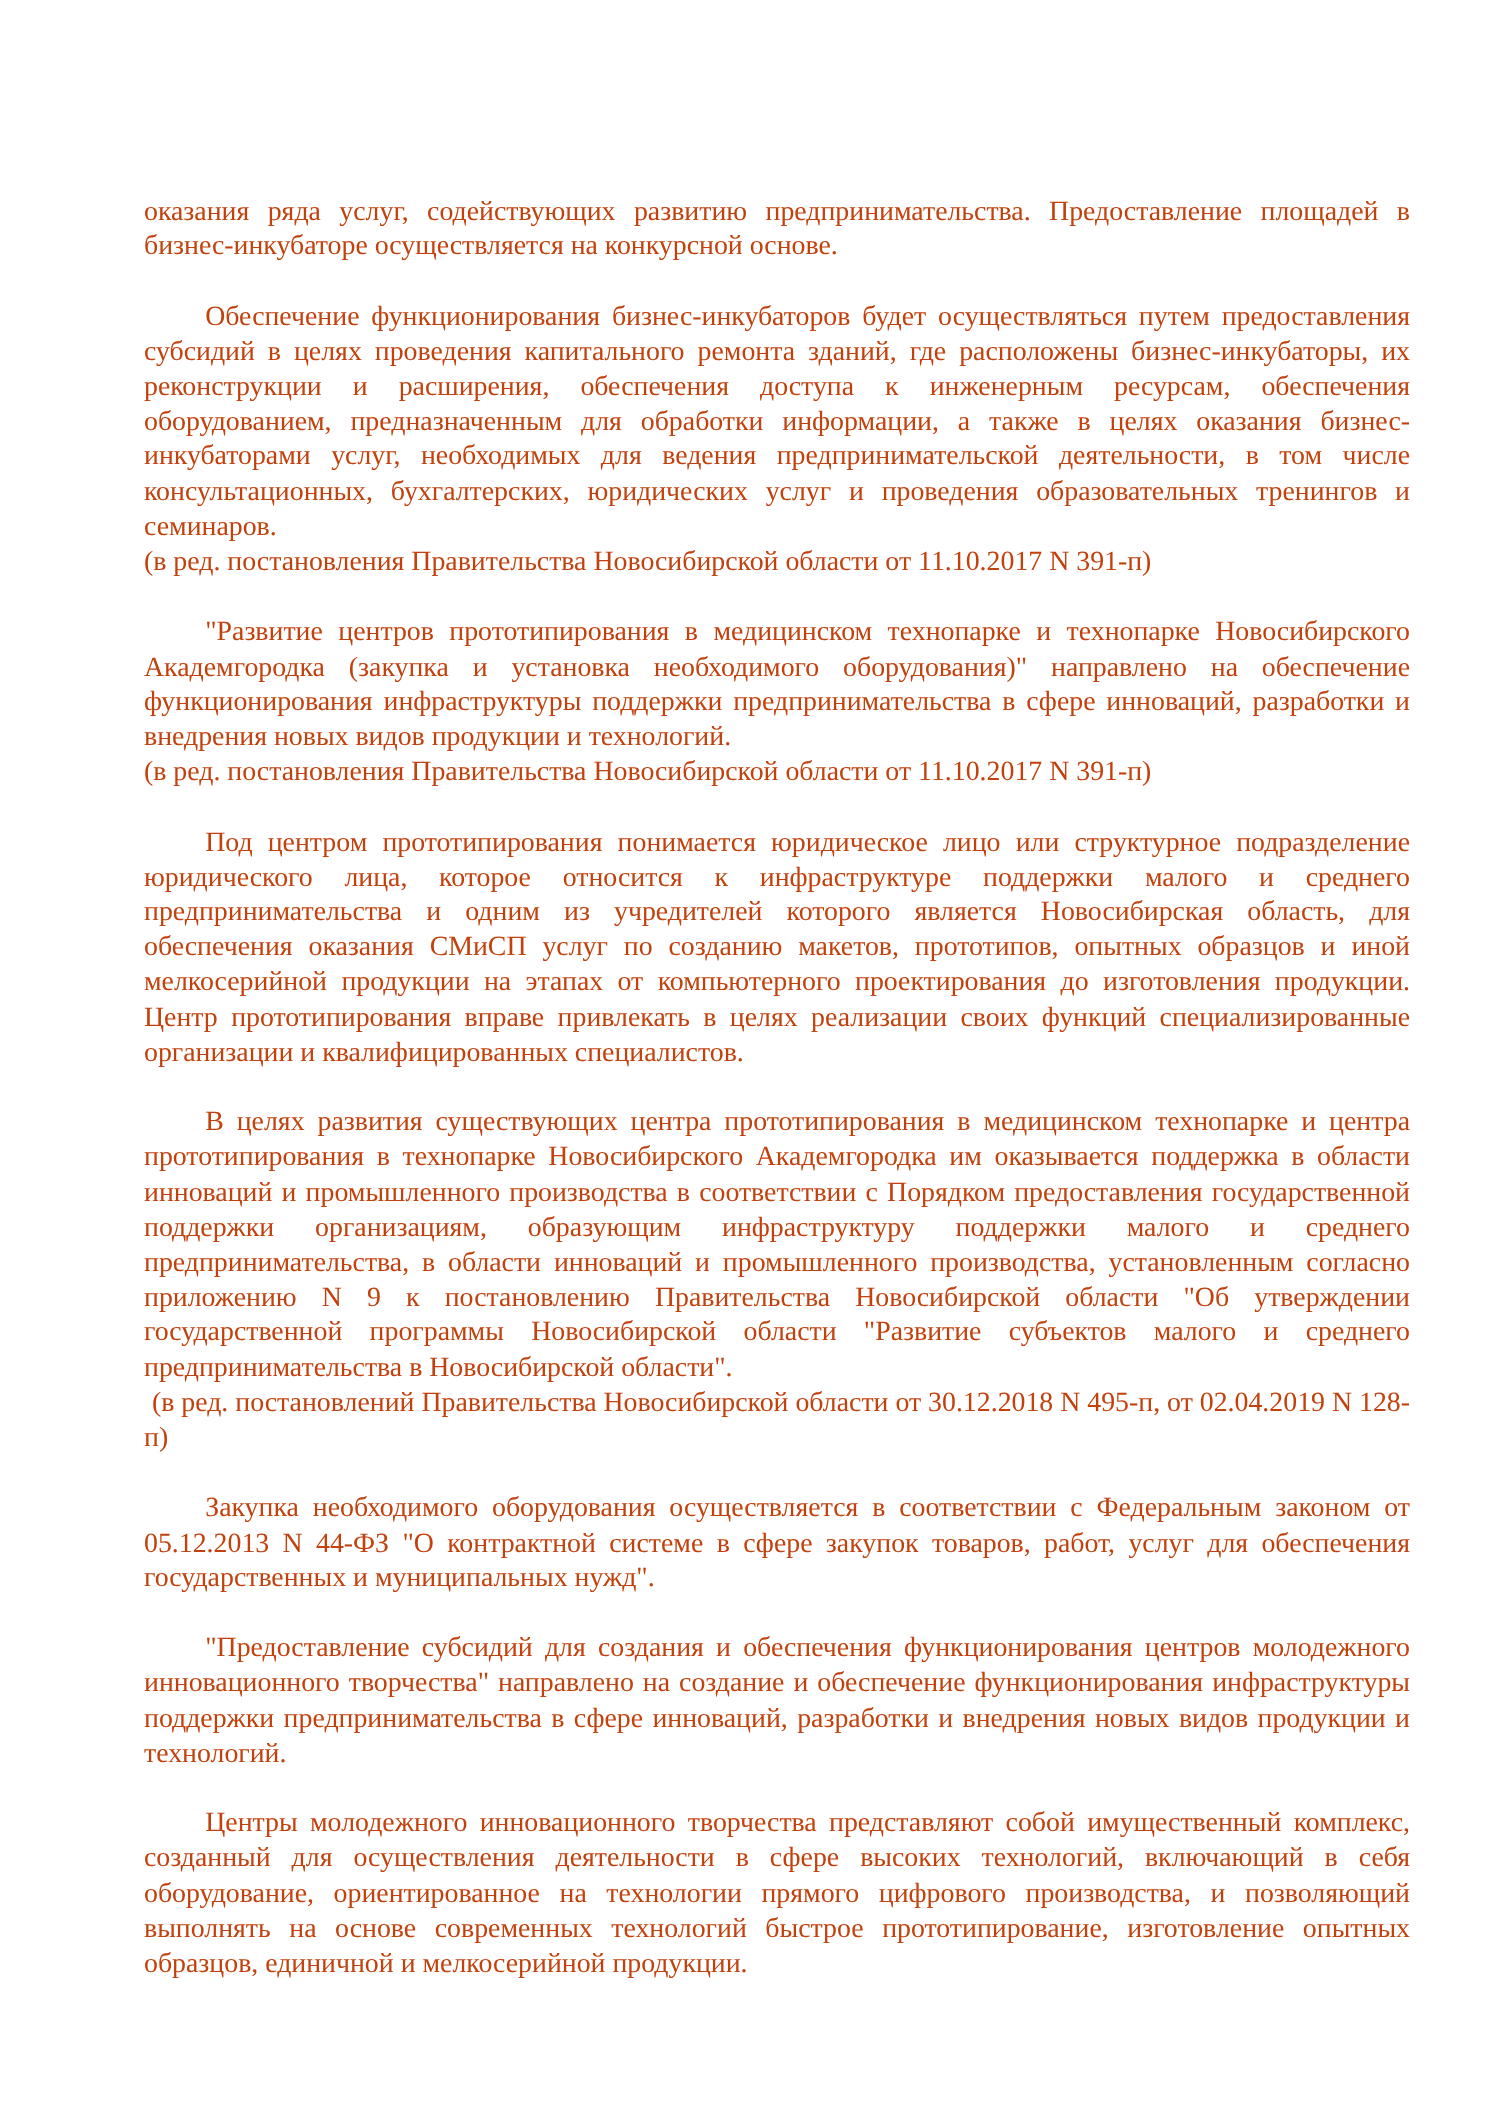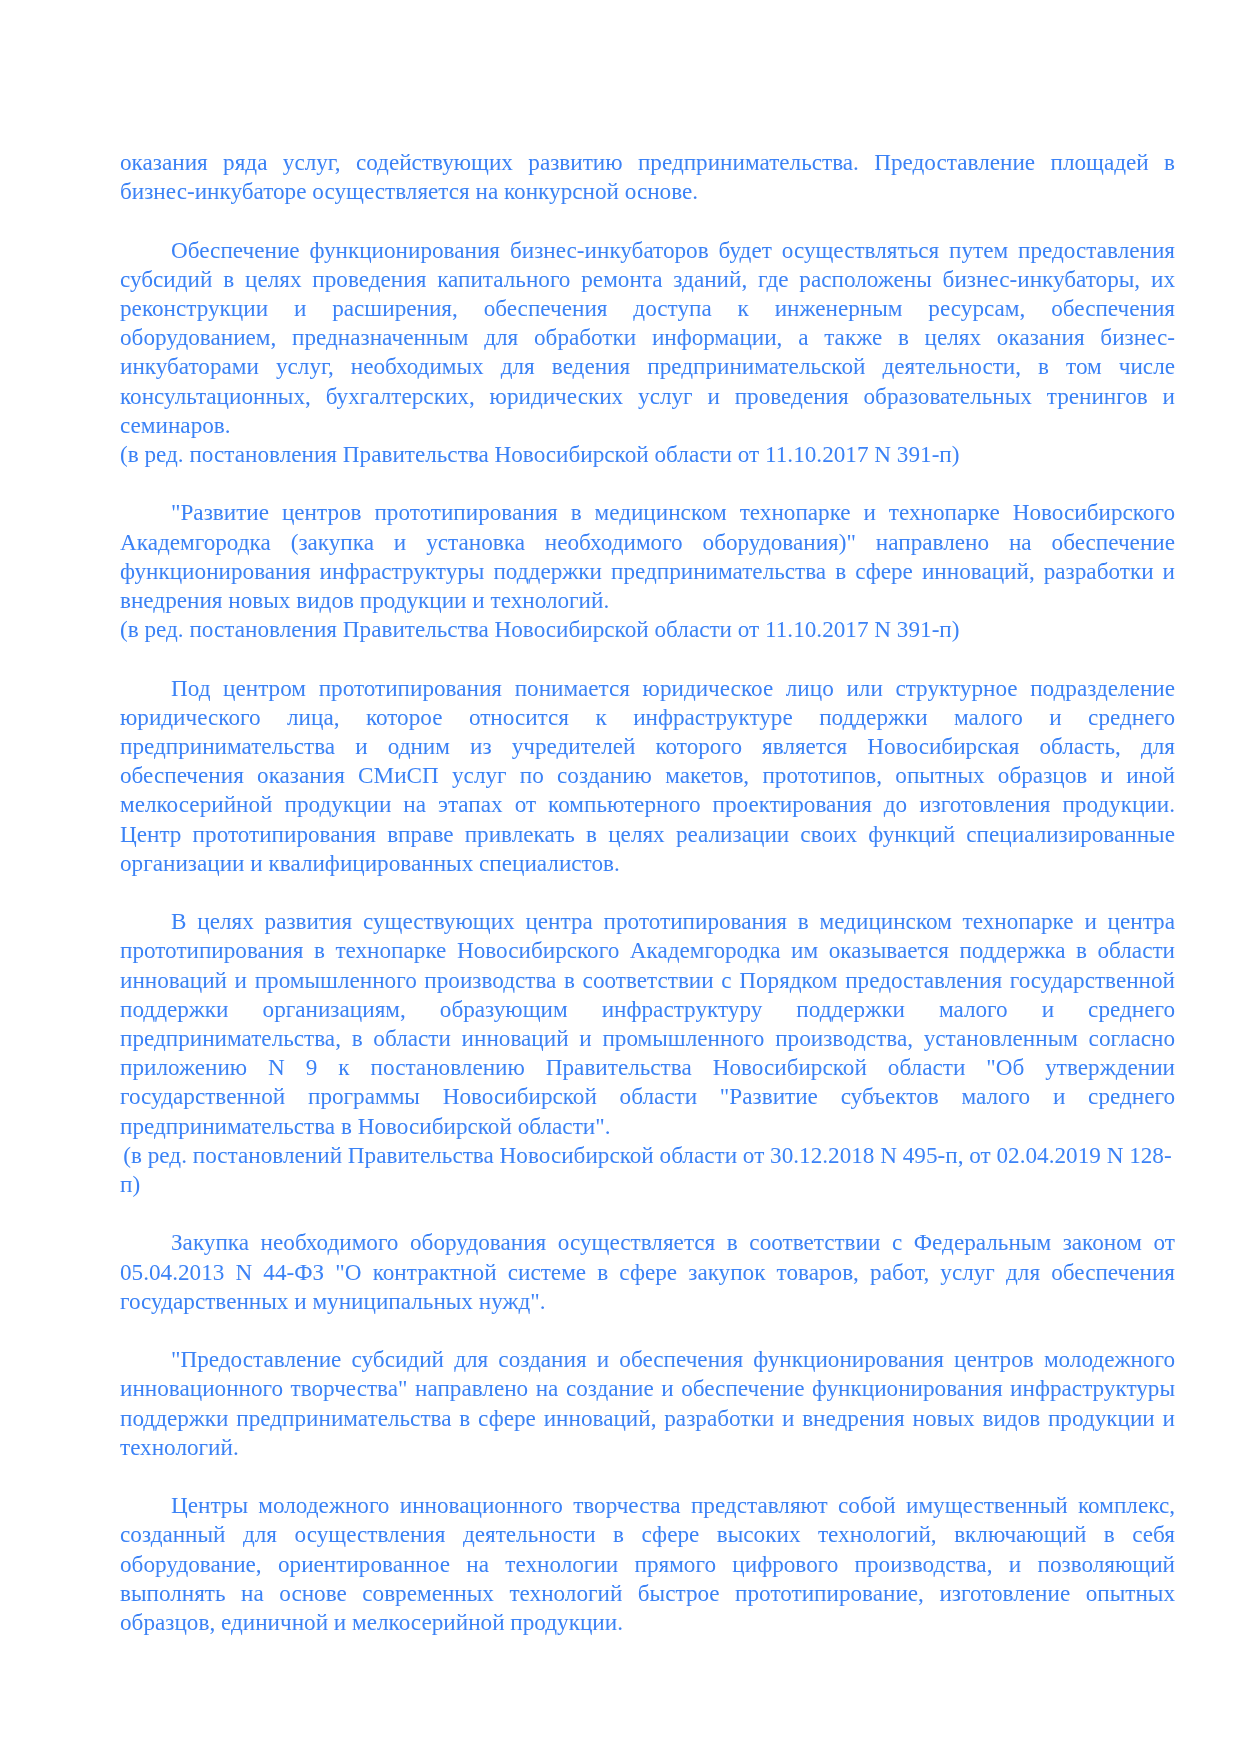--- a/index.html
+++ b/index.html
@@ -1,36 +1,36 @@
 <!DOCTYPE html>
 <html><head>
 <meta charset="utf-8">
 <style>
   html, body { margin: 0; padding: 0; background: #ffffff; }
   body { width: 1240px; height: 1754px; position: relative; overflow: hidden; }
   .page {
     position: absolute;
     left: 120px;
-    top: 148px;
+    top: 162px;
     width: 1055px;
     font-family: "Liberation Serif", "DejaVu Serif", serif;
     font-size: 23.2px;
     line-height: 29.2px;
-    color: #3b82f6;
+    color: #c2410c;
   }
   .para {
     margin: 0 0 29.2px 0;
     text-align: justify;
     text-align-last: left;
   }
   .para.indent { text-indent: 51px; }
   .note {
     display: block;
     text-indent: 0;
-    text-align: center;
+    text-align: right;
   }
   .block { margin: 0 0 29.2px 0; }
   .block .para { margin: 0; }
 </style>
 </head>
 <body>
 
 <div class="page">
 
   <div class="block">
@@ -50,21 +50,21 @@
   <div class="block">
     <p class="para indent">Под центром прототипирования понимается юридическое лицо или структурное подразделение юридического лица, которое относится к инфраструктуре поддержки малого и среднего предпринимательства и одним из учредителей которого является Новосибирская область, для обеспечения оказания СМиСП услуг по созданию макетов, прототипов, опытных образцов и иной мелкосерийной продукции на этапах от компьютерного проектирования до изготовления продукции. Центр прототипирования вправе привлекать в целях реализации своих функций специализированные организации и квалифицированных специалистов.</p>
   </div>
 
   <div class="block">
     <p class="para indent">В целях развития существующих центра прототипирования в медицинском технопарке и центра прототипирования в технопарке Новосибирского Академгородка им оказывается поддержка в области инноваций и промышленного производства в соответствии с Порядком предоставления государственной поддержки организациям, образующим инфраструктуру поддержки малого и среднего предпринимательства, в области инноваций и промышленного производства, установленным согласно приложению N 9 к постановлению Правительства Новосибирской области "Об утверждении государственной программы Новосибирской области "Развитие субъектов малого и среднего предпринимательства в Новосибирской области".</p>
     <p class="para note">(в ред. постановлений Правительства Новосибирской области от 30.12.2018 N 495-п, от 02.04.2019 N 128-п)</p>
   </div>
 
   <div class="block">
-    <p class="para indent">Закупка необходимого оборудования осуществляется в соответствии с Федеральным законом от 05.04.2013 N 44-ФЗ "О контрактной системе в сфере закупок товаров, работ, услуг для обеспечения государственных и муниципальных нужд".</p>
+    <p class="para indent">Закупка необходимого оборудования осуществляется в соответствии с Федеральным законом от 05.12.2013 N 44-ФЗ "О контрактной системе в сфере закупок товаров, работ, услуг для обеспечения государственных и муниципальных нужд".</p>
   </div>
 
   <div class="block">
     <p class="para indent">"Предоставление субсидий для создания и обеспечения функционирования центров молодежного инновационного творчества" направлено на создание и обеспечение функционирования инфраструктуры поддержки предпринимательства в сфере инноваций, разработки и внедрения новых видов продукции и технологий.</p>
   </div>
 
   <div class="block">
     <p class="para indent">Центры молодежного инновационного творчества представляют собой имущественный комплекс, созданный для осуществления деятельности в сфере высоких технологий, включающий в себя оборудование, ориентированное на технологии прямого цифрового производства, и позволяющий выполнять на основе современных технологий быстрое прототипирование, изготовление опытных образцов, единичной и мелкосерийной продукции.</p>
   </div>
 

